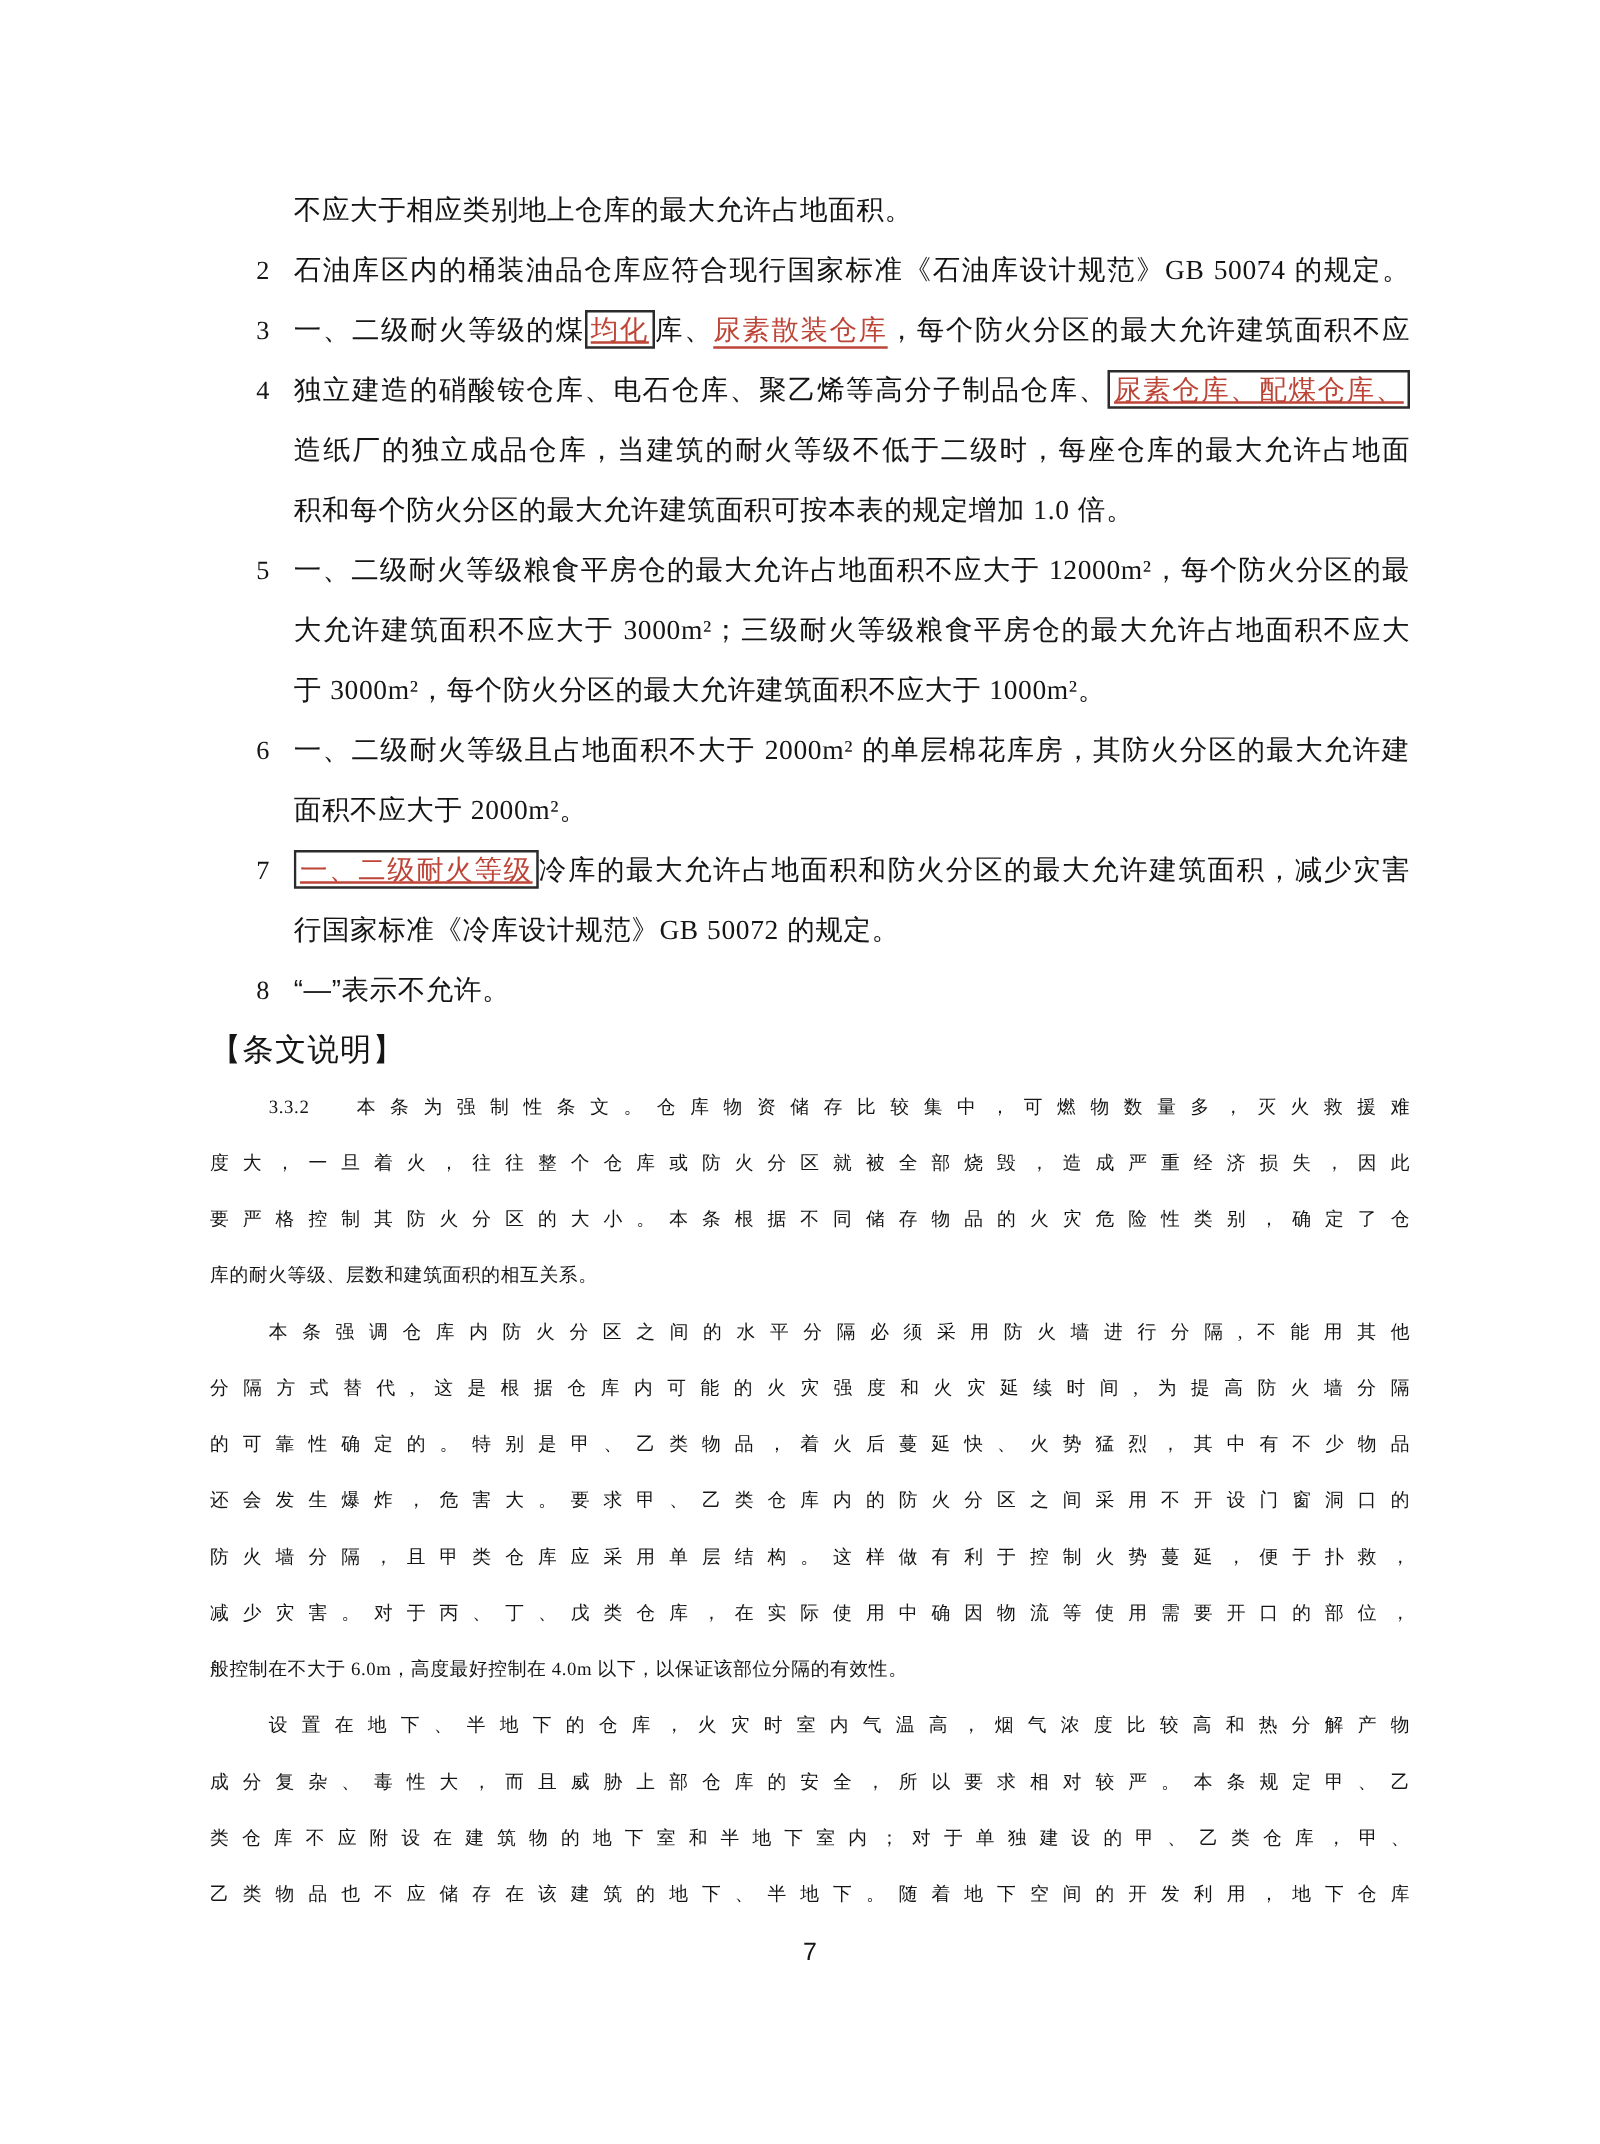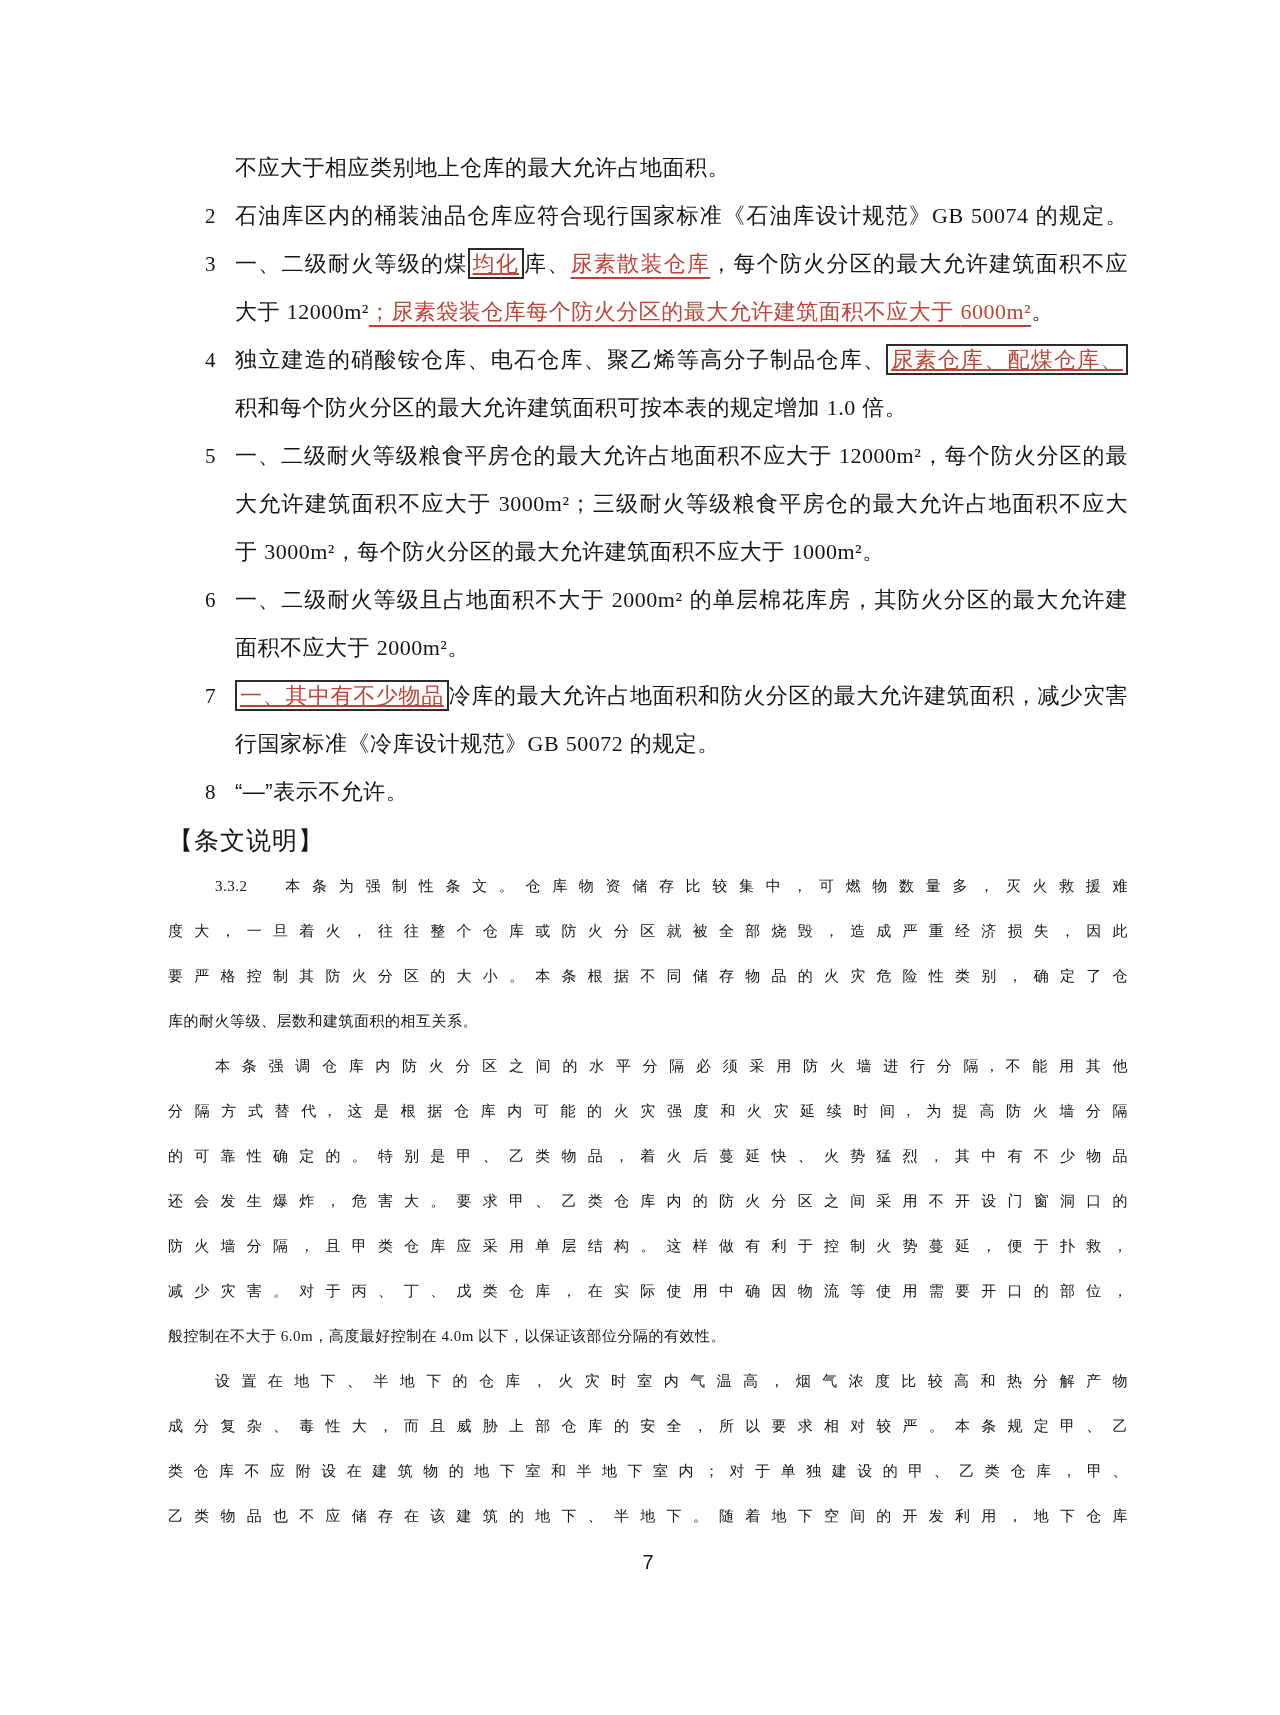--- a/index.html
+++ b/index.html
@@ -75,41 +75,41 @@
   <div class="notes">
     <div class="cont-line">不应大于相应类别地上仓库的最大允许占地面积。</div>
 
   <div class="note-item">
         <span class="note-num">2</span>
         <div class="note-line full"><span class="seg">石油库区内的桶装油品仓库应符合现行国家标准《石油库设计规范》<span class="latin">GB</span> <span class="latin">50074</span> 的规定。</span></div>
       </div>
       <div class="note-item">
         <span class="note-num">3</span>
         <div class="note-line full"><span class="seg">一、二级耐火等级的煤</span><span class="seg red box">均化</span><span class="seg">库、</span><span class="seg red underline">尿素散装仓库</span><span class="seg">，每个防火分区的最大允许建筑面积不应</span></div>
-        <div class="note-line"><span class="seg">大于 <span class="latin">12000m²</span></span><span class="seg red underline">；尿素袋装仓库每个防火分区的最大允许建筑面积不应大于 <span class="latin">6000m²</span></span><span class="seg">。</span></div>
       </div>
       <div class="note-item">
         <span class="note-num">4</span>
         <div class="note-line full"><span class="seg">独立建造的硝酸铵仓库、电石仓库、聚乙烯等高分子制品仓库、</span><span class="seg red box">尿素仓库、配煤仓库、</span></div>
+        <div class="note-line full"><span class="seg">造纸厂的独立成品仓库，当建筑的耐火等级不低于二级时，每座仓库的最大允许占地面</span></div>
         <div class="note-line"><span class="seg">积和每个防火分区的最大允许建筑面积可按本表的规定增加 <span class="latin">1.0</span> 倍。</span></div>
       </div>
       <div class="note-item">
         <span class="note-num">5</span>
         <div class="note-line full"><span class="seg">一、二级耐火等级粮食平房仓的最大允许占地面积不应大于 <span class="latin">12000m²</span>，每个防火分区的最</span></div>
         <div class="note-line full"><span class="seg">大允许建筑面积不应大于 <span class="latin">3000m²</span>；三级耐火等级粮食平房仓的最大允许占地面积不应大</span></div>
         <div class="note-line"><span class="seg">于 <span class="latin">3000m²</span>，每个防火分区的最大允许建筑面积不应大于 <span class="latin">1000m²</span>。</span></div>
       </div>
       <div class="note-item">
         <span class="note-num">6</span>
         <div class="note-line full"><span class="seg">一、二级耐火等级且占地面积不大于 <span class="latin">2000m²</span> 的单层棉花库房，其防火分区的最大允许建筑</span></div>
         <div class="note-line"><span class="seg">面积不应大于 <span class="latin">2000m²</span>。</span></div>
       </div>
       <div class="note-item">
         <span class="note-num">7</span>
-        <div class="note-line full"><span class="seg red box">一、其中有不少物品</span><span class="seg">冷库的最大允许占地面积和防火分区的最大允许建筑面积，减少灾害</span></div>
+        <div class="note-line full"><span class="seg red box">一、二级耐火等级</span><span class="seg">冷库的最大允许占地面积和防火分区的最大允许建筑面积，减少灾害</span></div>
         <div class="note-line"><span class="seg">行国家标准《冷库设计规范》<span class="latin">GB</span> <span class="latin">50072</span> 的规定。</span></div>
       </div>
       <div class="note-item">
         <span class="note-num">8</span>
         <div class="note-line"><span class="seg">“—”表示不允许。</span></div>
       </div>
     </div>
 
   <div class="expl-header">【条文说明】</div>
 

